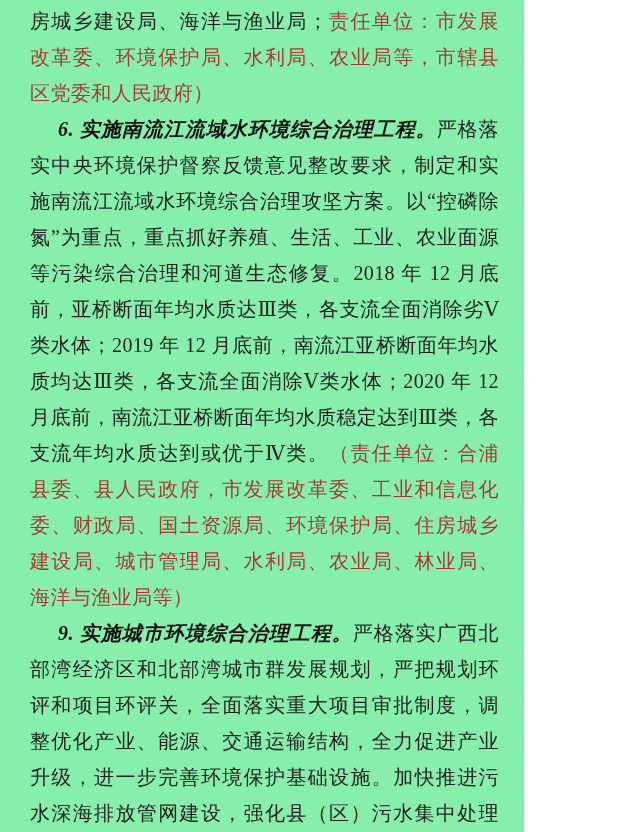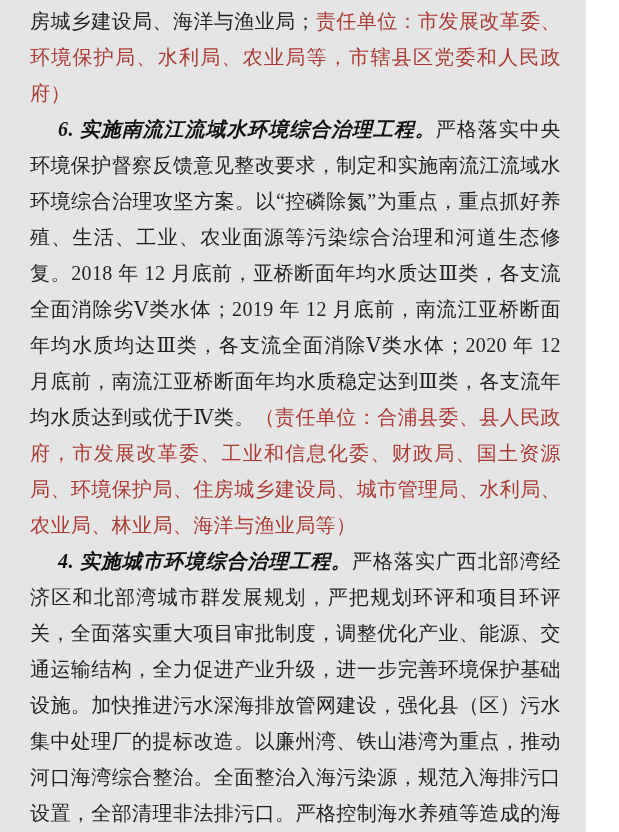--- a/index.html
+++ b/index.html
@@ -2,24 +2,24 @@
 <html><head>
 <meta charset="utf-8">
 <style>
   html, body {
     margin: 0;
     padding: 0;
     background: #ffffff;
   }
   .page {
     position: relative;
-    width: 586px;
+    width: 524px;
     height: 832px;
     box-sizing: border-box;
-    background: #e5e5e5;
+    background: #86efac;
     padding: 3px 25px 0 30px;
     overflow: hidden;
     font-family: "Liberation Serif", "DejaVu Serif", serif;
     font-size: 20px;
     line-height: 36px;
     letter-spacing: 0.4px;
     color: #1f1f1f;
     text-align: justify;
     text-justify: inter-character;
   }
@@ -44,15 +44,15 @@
 </style>
 </head>
 <body>
 
 <div class="page">
 
   <p class="para"><span class="seg-body">房城乡建设局、海洋与渔业局；</span><span class="seg-red">责任单位：市发展改革委、环境保护局、水利局、农业局等，市辖县区党委和人民政府）</span></p>
 
   <p class="para indented"><span class="seg-heading">6. 实施南流江流域水环境综合治理工程。</span><span class="seg-body">严格落实中央环境保护督察反馈意见整改要求，制定和实施南流江流域水环境综合治理攻坚方案。以“控磷除氮”为重点，重点抓好养殖、生活、工业、农业面源等污染综合治理和河道生态修复。2018 年 12 月底前，亚桥断面年均水质达Ⅲ类，各支流全面消除劣Ⅴ类水体；2019 年 12 月底前，南流江亚桥断面年均水质均达Ⅲ类，各支流全面消除Ⅴ类水体；2020 年 12 月底前，南流江亚桥断面年均水质稳定达到Ⅲ类，各支流年均水质达到或优于Ⅳ类。</span><span class="seg-red">（责任单位：合浦县委、县人民政府，市发展改革委、工业和信息化委、财政局、国土资源局、环境保护局、住房城乡建设局、城市管理局、水利局、农业局、林业局、海洋与渔业局等）</span></p>
 
-  <p class="para indented"><span class="seg-heading">4. 实施城市环境综合治理工程。</span><span class="seg-body">严格落实广西北部湾经济区和北部湾城市群发展规划，严把规划环评和项目环评关，全面落实重大项目审批制度，调整优化产业、能源、交通运输结构，全力促进产业升级，进一步完善环境保护基础设施。加快推进污水深海排放管网建设，强化县（区）污水集中处理厂的提标改造。以廉州湾、铁山港湾为重点，推动河口海湾综合整治。全面整治入海污染源，规范入海排污口设置，全部清理非法排污口。严格控制海水养殖等造成的海上污染，推进海洋垃圾的防治和清理。强化陆海污染联防联控，加强入海河流的治理与监管。严格管控围填海和岸线开发，统筹安排海洋空间利用活动，加大红树林、</span></p>
+  <p class="para indented"><span class="seg-heading">9. 实施城市环境综合治理工程。</span><span class="seg-body">严格落实广西北部湾经济区和北部湾城市群发展规划，严把规划环评和项目环评关，全面落实重大项目审批制度，调整优化产业、能源、交通运输结构，全力促进产业升级，进一步完善环境保护基础设施。加快推进污水深海排放管网建设，强化县（区）污水集中处理厂的提标改造。以廉州湾、铁山港湾为重点，推动河口海湾综合整治。全面整治入海污染源，规范入海排污口设置，全部清理非法排污口。严格控制海水养殖等造成的海上污染，推进海洋垃圾的防治和清理。强化陆海污染联防联控，加强入海河流的治理与监管。严格管控围填海和岸线开发，统筹安排海洋空间利用活动，加大红树林、</span></p>
 
 </div>
 
 </body></html>

